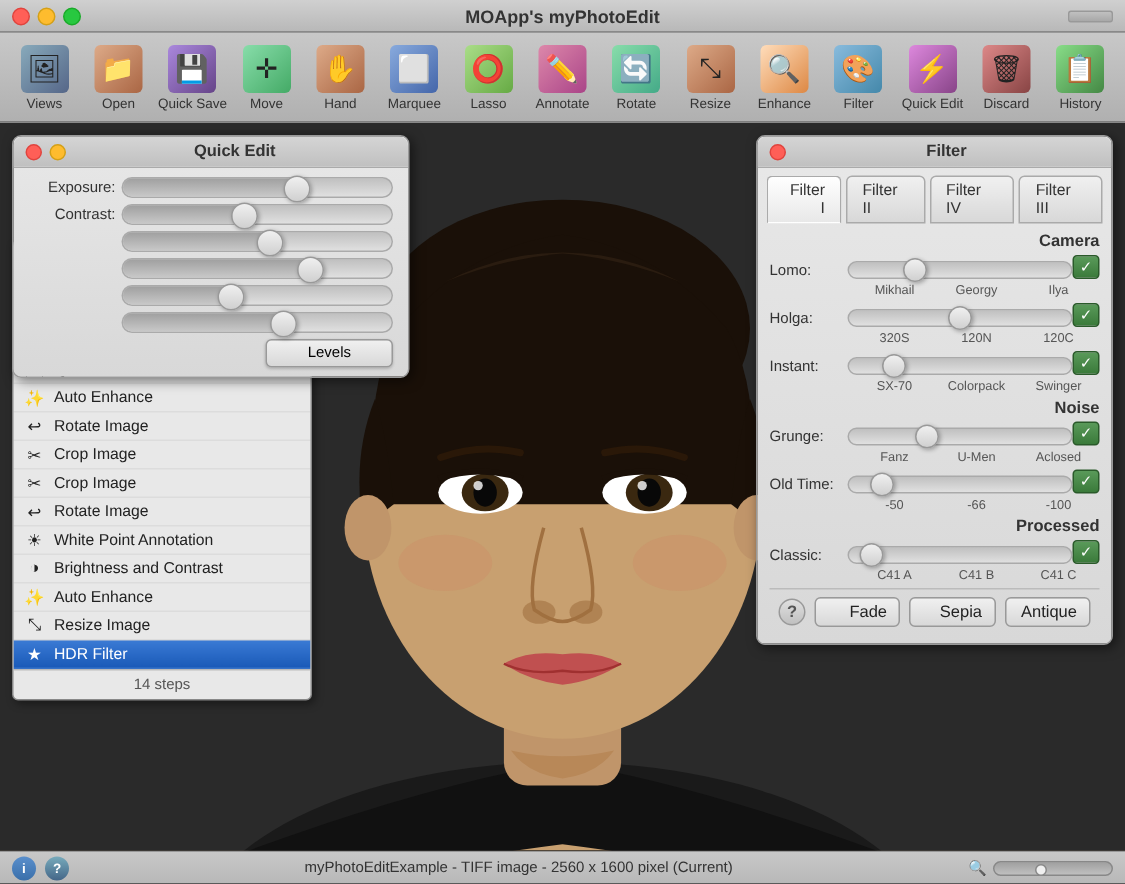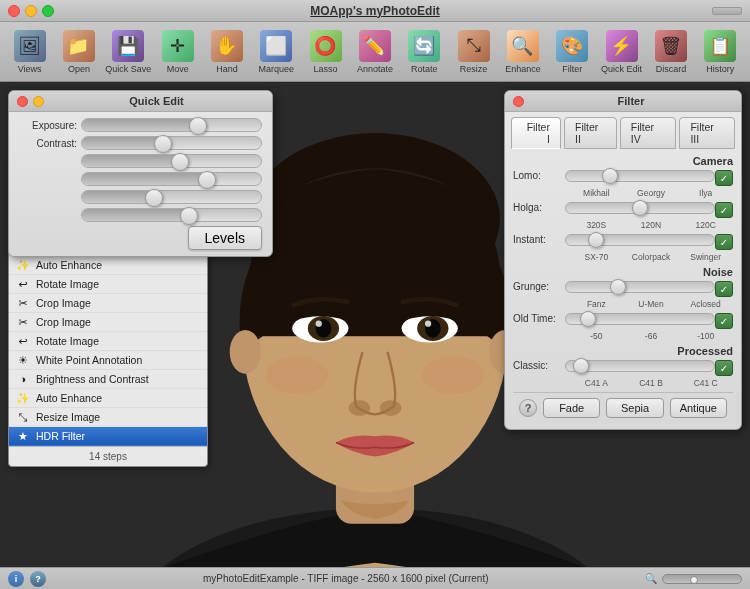--- a/index.html
+++ b/index.html
@@ -15,21 +15,20 @@
 
     
     .title-bar {
       background: linear-gradient(to bottom, #d0d0d0, #b8b8b8);
       height: 22px;
       display: flex;
       align-items: center;
       justify-content: center;
       border-bottom: 1px solid #999;
       position: relative;
-      text-decoration: underline;
     }
     .title-bar-buttons {
       position: absolute;
       left: 8px;
       display: flex;
       gap: 5px;
       align-items: center;
     }
     .tb-btn {
       width: 12px; height: 12px;
@@ -253,22 +252,22 @@
       align-items: center;
       justify-content: center;
       font-size: 10px;
       color: #555;
       border-top: 1px solid #bbb;
     }
     .levels-btn {
       background: linear-gradient(to bottom, #f0f0f0, #d8d8d8);
       border: 1px solid #999;
       border-radius: 4px;
-      padding: 3px 16px;
-      font-size: 14px;
+      padding: 3px 27px;
+      font-size: 10px;
       cursor: pointer;
       box-shadow: 0 1px 2px rgba(0,0,0,0.2);
     }
 
     
     .filter-panel {
       position: absolute;
       top: 8px;
       right: 8px;
       width: 238px;
@@ -324,21 +323,21 @@
     }
     .filter-section-title {
       text-align: right;
       font-size: 11px;
       font-weight: bold;
       color: #333;
       margin-bottom: 3px;
     }
     .filter-slider-row {
       display: flex;
-      align-items: flex-start;
+      align-items: flex-end;
       margin-bottom: 2px;
       gap: 0;
     }
     .filter-slider-label {
       width: 52px;
       font-size: 10px;
       color: #333;
     }
     .filter-slider-track {
       flex: 1;
@@ -405,21 +404,21 @@
       color: #555;
       cursor: pointer;
     }
     .filter-action-btn {
       flex: 1;
       padding: 3px 8px;
       background: linear-gradient(to bottom, #f0f0f0, #d8d8d8);
       border: 1px solid #999;
       border-radius: 4px;
       font-size: 11px;
-      text-align: center;
+      text-align: right;
       cursor: pointer;
     }
 
     
     .status-bar {
       height: 22px;
       background: linear-gradient(to bottom, #c8c8c8, #b8b8b8);
       border-top: 1px solid #999;
       display: flex;
       align-items: center;

